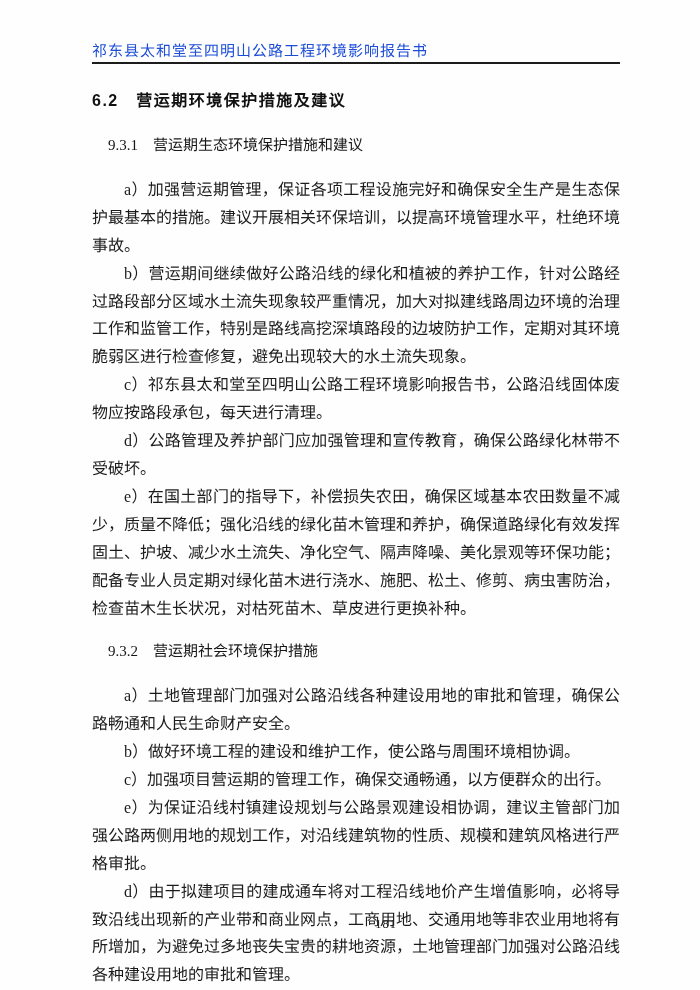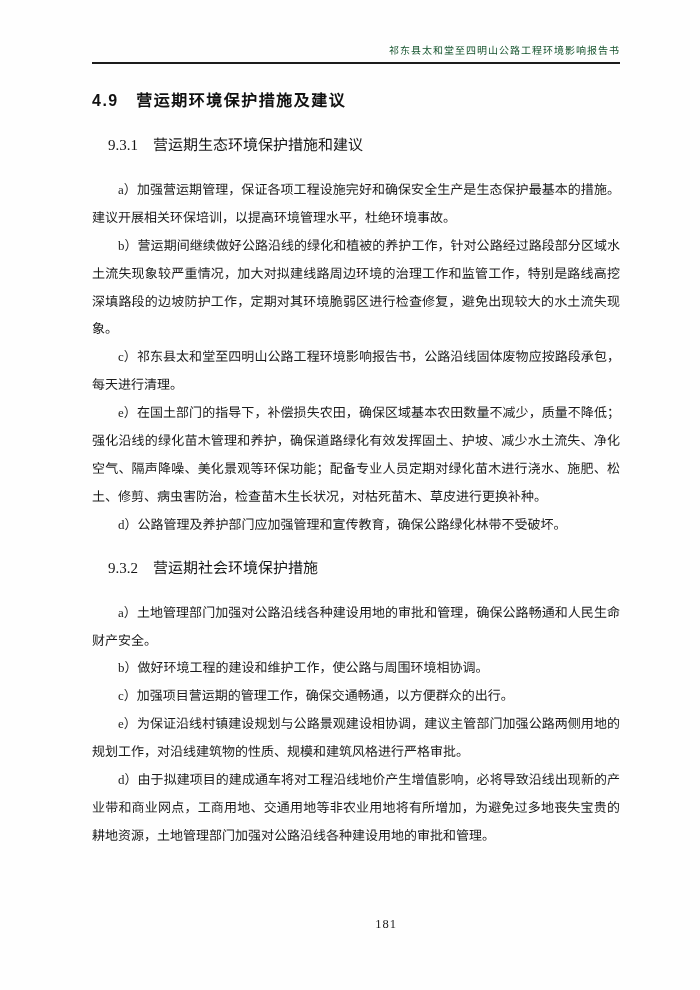--- a/index.html
+++ b/index.html
@@ -17,24 +17,23 @@
     font-family: "Liberation Serif", "DejaVu Serif", serif;
     overflow: hidden;
   }
   .page-header {
     position: absolute;
     top: 44px;
     left: 92px;
     width: 528px;
   }
   .header-title {
-    text-align: right;
-    font-size: 10px;
+    font-size: 15px;
     line-height: 14px;
-    color: #14532d;
+    color: #1d4ed8;
     letter-spacing: 1px;
   }
   .header-rule {
     border: none;
     border-top: 2px solid #1c1c1c;
     margin: 4px 0 0 0;
   }
   .content {
     position: absolute;
     top: 86px;
@@ -52,21 +51,21 @@
   }
   .section-heading {
     margin: 16px;
     font-weight: normal;
     font-size: 15px;
     line-height: 27.9px;
     color: #161616;
   }
   .para {
     margin: 0;
-    font-size: 13px;
+    font-size: 16px;
     line-height: 27.9px;
     text-align: justify;
     text-justify: inter-character;
     text-indent: 2em;
     color: #1b1b1b;
   }
   .para.continues {
     text-align-last: justify;
   }
   .page-footer {
@@ -89,29 +88,29 @@
 
 <div class="page">
 
   <header class="page-header">
     <div class="header-title">祁东县太和堂至四明山公路工程环境影响报告书</div>
     <hr class="header-rule">
   </header>
 
   <main class="content">
 
-    <h1 class="main-heading">4.9　营运期环境保护措施及建议</h1>
+    <h1 class="main-heading">6.2　营运期环境保护措施及建议</h1>
 
     <section>
       <h2 class="section-heading">9.3.1　营运期生态环境保护措施和建议</h2>
       <p class="para">a）加强营运期管理，保证各项工程设施完好和确保安全生产是生态保护最基本的措施。建议开展相关环保培训，以提高环境管理水平，杜绝环境事故。</p>
       <p class="para">b）营运期间继续做好公路沿线的绿化和植被的养护工作，针对公路经过路段部分区域水土流失现象较严重情况，加大对拟建线路周边环境的治理工作和监管工作，特别是路线高挖深填路段的边坡防护工作，定期对其环境脆弱区进行检查修复，避免出现较大的水土流失现象。</p>
       <p class="para">c）祁东县太和堂至四明山公路工程环境影响报告书，公路沿线固体废物应按路段承包，每天进行清理。</p>
+      <p class="para">d）公路管理及养护部门应加强管理和宣传教育，确保公路绿化林带不受破坏。</p>
       <p class="para">e）在国土部门的指导下，补偿损失农田，确保区域基本农田数量不减少，质量不降低；强化沿线的绿化苗木管理和养护，确保道路绿化有效发挥固土、护坡、减少水土流失、净化空气、隔声降噪、美化景观等环保功能；配备专业人员定期对绿化苗木进行浇水、施肥、松土、修剪、病虫害防治，检查苗木生长状况，对枯死苗木、草皮进行更换补种。</p>
-      <p class="para">d）公路管理及养护部门应加强管理和宣传教育，确保公路绿化林带不受破坏。</p>
     </section>
 
     <section>
       <h2 class="section-heading">9.3.2　营运期社会环境保护措施</h2>
       <p class="para">a）土地管理部门加强对公路沿线各种建设用地的审批和管理，确保公路畅通和人民生命财产安全。</p>
       <p class="para">b）做好环境工程的建设和维护工作，使公路与周围环境相协调。</p>
       <p class="para">c）加强项目营运期的管理工作，确保交通畅通，以方便群众的出行。</p>
       <p class="para">e）为保证沿线村镇建设规划与公路景观建设相协调，建议主管部门加强公路两侧用地的规划工作，对沿线建筑物的性质、规模和建筑风格进行严格审批。</p>
       <p class="para">d）由于拟建项目的建成通车将对工程沿线地价产生增值影响，必将导致沿线出现新的产业带和商业网点，工商用地、交通用地等非农业用地将有所增加，为避免过多地丧失宝贵的耕地资源，土地管理部门加强对公路沿线各种建设用地的审批和管理。</p>
     </section>

